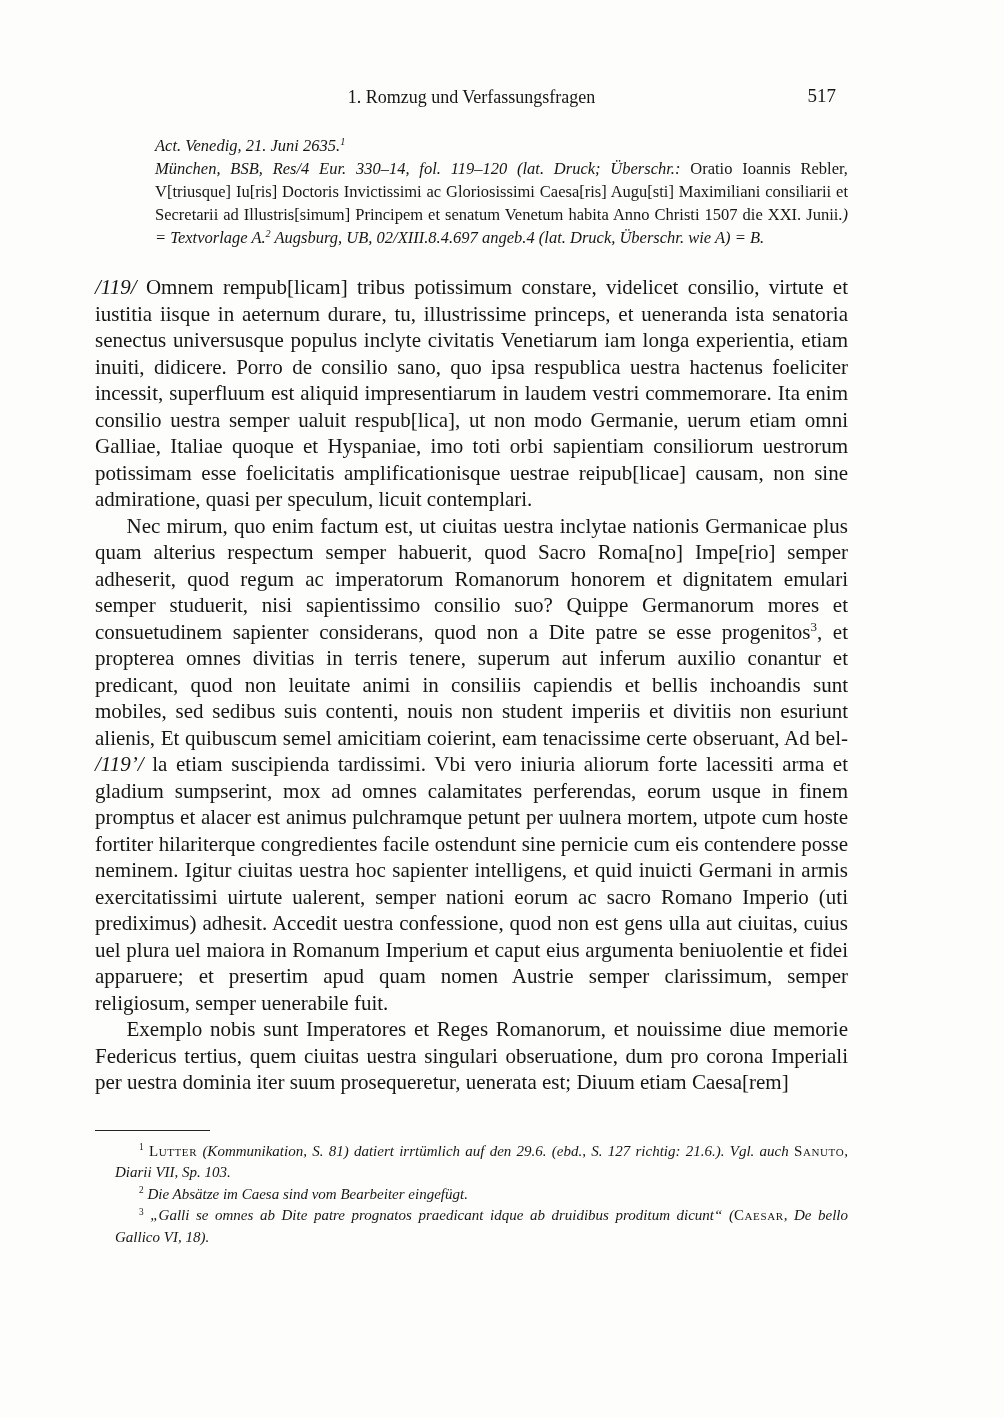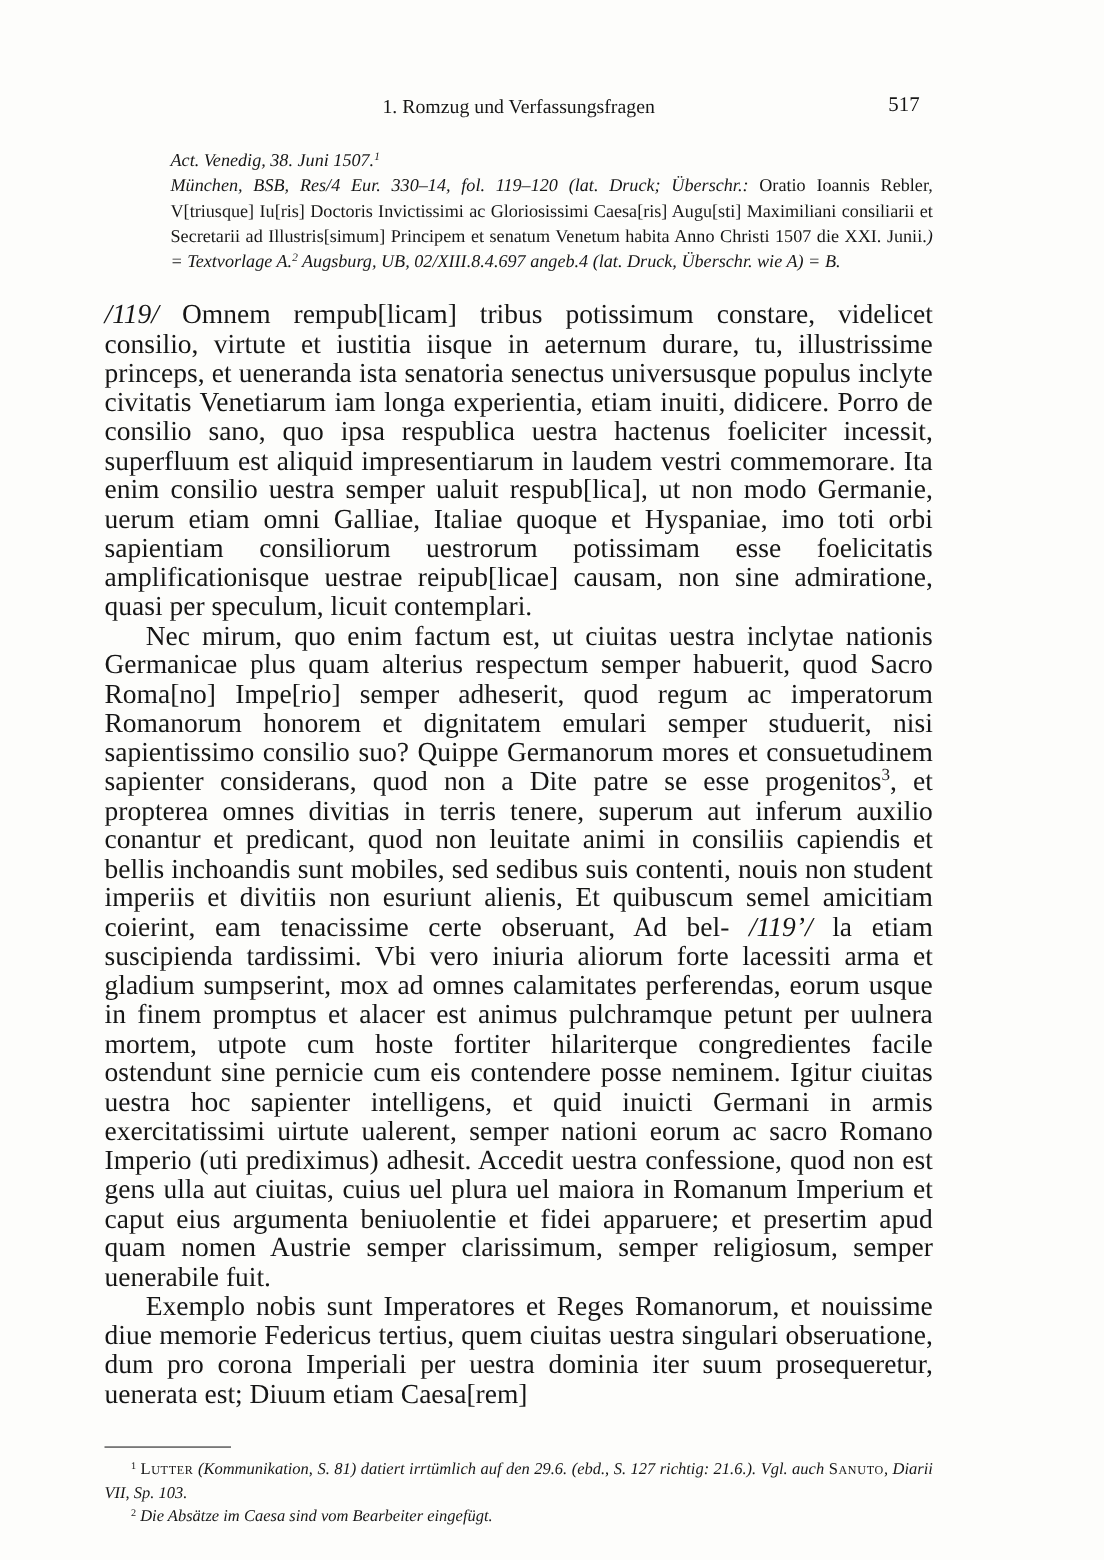--- a/index.html
+++ b/index.html
@@ -35,38 +35,39 @@
     margin-top: 26px;
     margin-left: 60px;
     font-size: 16.5px;
     line-height: 23px;
     text-align: justify;
   }
   .src-par { text-align: justify; }
   
   .body-text {
     margin-top: 25px;
-    font-size: 25px;
+    font-size: 21px;
     line-height: 26.5px;
     text-align: justify;
   }
   .body-par { text-align: justify; }
   .body-par.indent { text-indent: 1.5em; }
   
   .footnotes { margin-top: 34px; }
   .fn-rule {
     width: 115px;
     border-top: 1.5px solid #222;
     margin-bottom: 10px;
   }
   .fn {
     font-size: 15px;
     line-height: 21.5px;
     text-align: justify;
     text-indent: 1.6em;
+    margin-left: 20px;
   }
   
   .seg-r { font-style: normal; }
   .seg-i { font-style: italic; }
   .seg-sc { font-variant: small-caps; letter-spacing: 0.04em; font-style: normal; }
   .seg-sup, .seg-isup {
     font-size: 0.62em;
     position: relative;
     top: -0.55em;
     line-height: 0;
@@ -77,29 +78,30 @@
 <body>
 
 <div class="page">
 
   <div class="running-head">
     <span class="rh-title">1. Romzug und Verfassungsfragen</span>
     <span class="rh-page">517</span>
   </div>
 
   <section class="source-block">
-    <p class="src-par"><span class="seg-i">Act. Venedig, 38. Juni 1507.</span><span class="seg-isup">1</span></p>
+    <p class="src-par"><span class="seg-i">Act. Venedig, 21. Juni 2635.</span><span class="seg-isup">1</span></p>
     <p class="src-par"><span class="seg-i">München, BSB, Res/4 Eur. 330–14, fol. 119–120 (lat. Druck; Überschr.: </span><span class="seg-r">Oratio Ioannis Rebler, V[triusque] Iu[ris] Doctoris Invictissimi ac Gloriosissimi Caesa[ris] Augu[sti] Maximiliani consiliarii et Secretarii ad Illustris[simum] Principem et senatum Venetum habita Anno Christi 1507 die XXI. Junii.</span><span class="seg-i">) = Textvorlage A.</span><span class="seg-isup">2</span><span class="seg-i"> Augsburg, UB, 02/XIII.8.4.697 angeb.4 (lat. Druck, Überschr. wie A) = B.</span></p>
   </section>
 
   <section class="body-text">
     <p class="body-par"><span class="seg-i">/119/</span><span class="seg-r"> Omnem rempub[licam] tribus potissimum constare, videlicet consilio, virtute et iustitia iisque in aeternum durare, tu, illustrissime princeps, et ueneranda ista senatoria senectus universusque populus inclyte civitatis Venetiarum iam longa experientia, etiam inuiti, didicere. Porro de consilio sano, quo ipsa respublica uestra hactenus foeliciter incessit, superfluum est aliquid impresentiarum in laudem vestri commemorare. Ita enim consilio uestra semper ualuit respub[lica], ut non modo Germanie, uerum etiam omni Galliae, Italiae quoque et Hyspaniae, imo toti orbi sapientiam consiliorum uestrorum potissimam esse foelicitatis amplificationisque uestrae reipub[licae] causam, non sine admiratione, quasi per speculum, licuit contemplari.</span></p>
     <p class="body-par indent"><span class="seg-r">Nec mirum, quo enim factum est, ut ciuitas uestra inclytae nationis Germanicae plus quam alterius respectum semper habuerit, quod Sacro Roma[no] Impe[rio] semper adheserit, quod regum ac imperatorum Romanorum honorem et dignitatem emulari semper studuerit, nisi sapientissimo consilio suo? Quippe Germanorum mores et consuetudinem sapienter considerans, quod non a Dite patre se esse progenitos</span><span class="seg-sup">3</span><span class="seg-r">, et propterea omnes divitias in terris tenere, superum aut inferum auxilio conantur et predicant, quod non leuitate animi in consiliis capiendis et bellis inchoandis sunt mobiles, sed sedibus suis contenti, nouis non student imperiis et divitiis non esuriunt alienis, Et quibuscum semel amicitiam coierint, eam tenacissime certe obseruant, Ad bel- </span><span class="seg-i">/119’/</span><span class="seg-r"> la etiam suscipienda tardissimi. Vbi vero iniuria aliorum forte lacessiti arma et gladium sumpserint, mox ad omnes calamitates perferendas, eorum usque in finem promptus et alacer est animus pulchramque petunt per uulnera mortem, utpote cum hoste fortiter hilariterque congredientes facile ostendunt sine pernicie cum eis contendere posse neminem. Igitur ciuitas uestra hoc sapienter intelligens, et quid inuicti Germani in armis exercitatissimi uirtute ualerent, semper nationi eorum ac sacro Romano Imperio (uti prediximus) adhesit. Accedit uestra confessione, quod non est gens ulla aut ciuitas, cuius uel plura uel maiora in Romanum Imperium et caput eius argumenta beniuolentie et fidei apparuere; et presertim apud quam nomen Austrie semper clarissimum, semper religiosum, semper uenerabile fuit.</span></p>
     <p class="body-par indent"><span class="seg-r">Exemplo nobis sunt Imperatores et Reges Romanorum, et nouissime diue memorie Federicus tertius, quem ciuitas uestra singulari obseruatione, dum pro corona Imperiali per uestra dominia iter suum prosequeretur, uenerata est; Diuum etiam Caesa[rem]</span></p>
   </section>
 
   <footer class="footnotes">
     <div class="fn-rule"></div>
     <p class="fn"><span class="seg-sup">1</span><span class="seg-r"> </span><span class="seg-sc">Lutter</span><span class="seg-i"> (Kommunikation, S. 81) datiert irrtümlich auf den 29.6. (ebd., S. 127 richtig: 21.6.). Vgl. auch </span><span class="seg-sc">Sanuto</span><span class="seg-i">, Diarii VII, Sp. 103.</span></p>
     <p class="fn"><span class="seg-sup">2</span><span class="seg-i"> Die Absätze im Caesa sind vom Bearbeiter eingefügt.</span></p>
+    <p class="fn"><span class="seg-sup">3</span><span class="seg-i"> „Galli se omnes ab Dite patre prognatos praedicant idque ab druidibus proditum dicunt“ (</span><span class="seg-sc">Caesar</span><span class="seg-i">, De bello Gallico VI, 18).</span></p>
   </footer>
 
 </div>
 
 </body></html>

